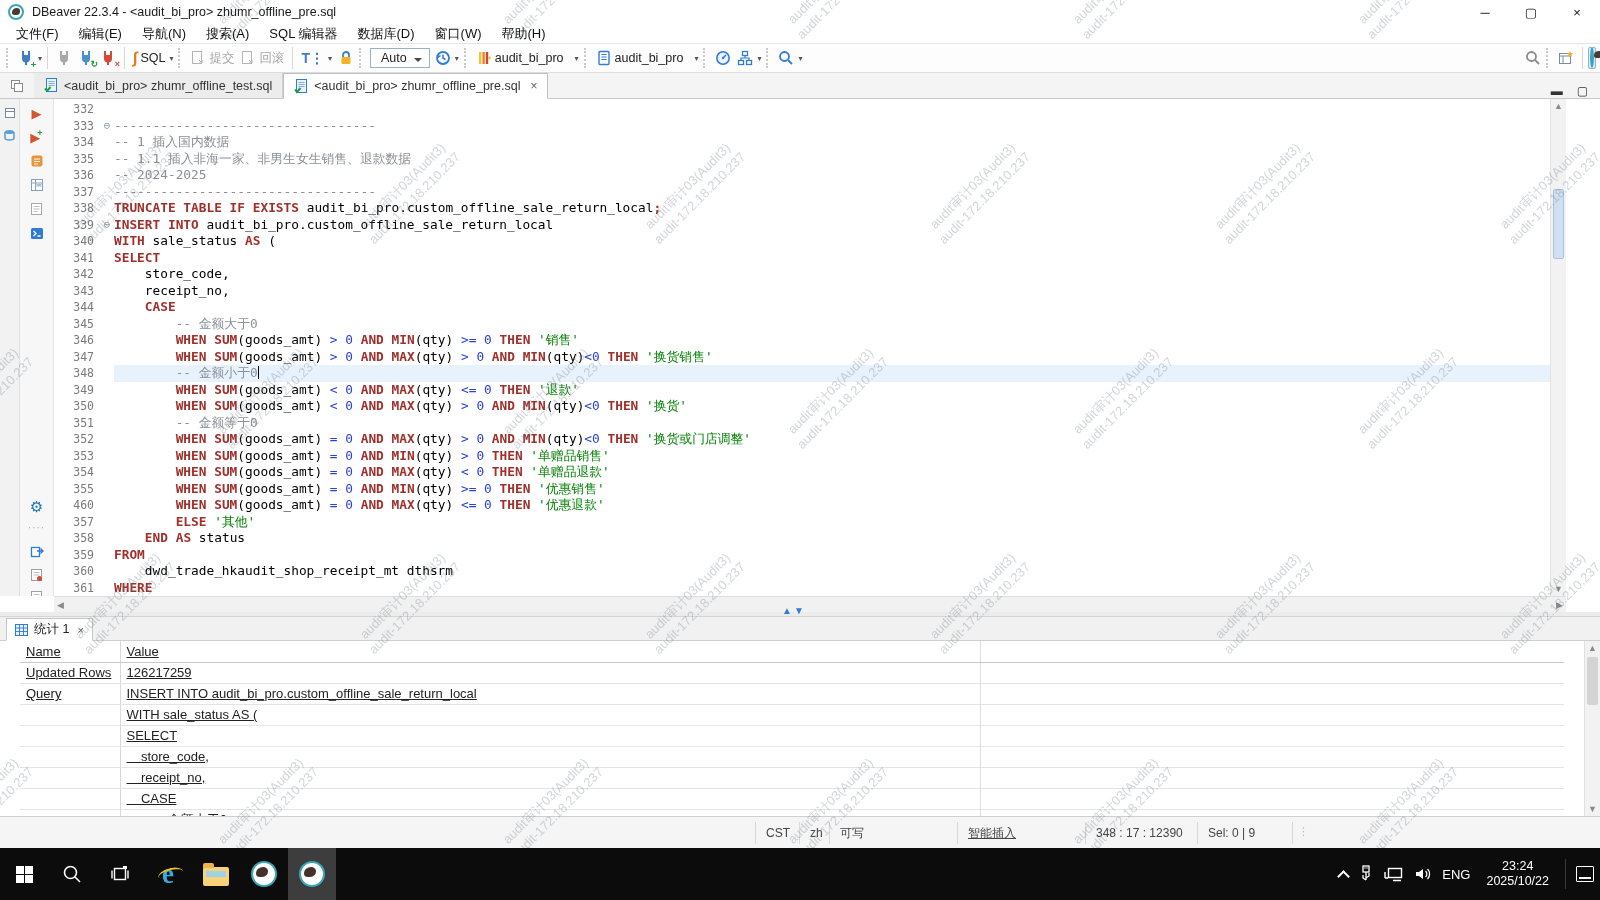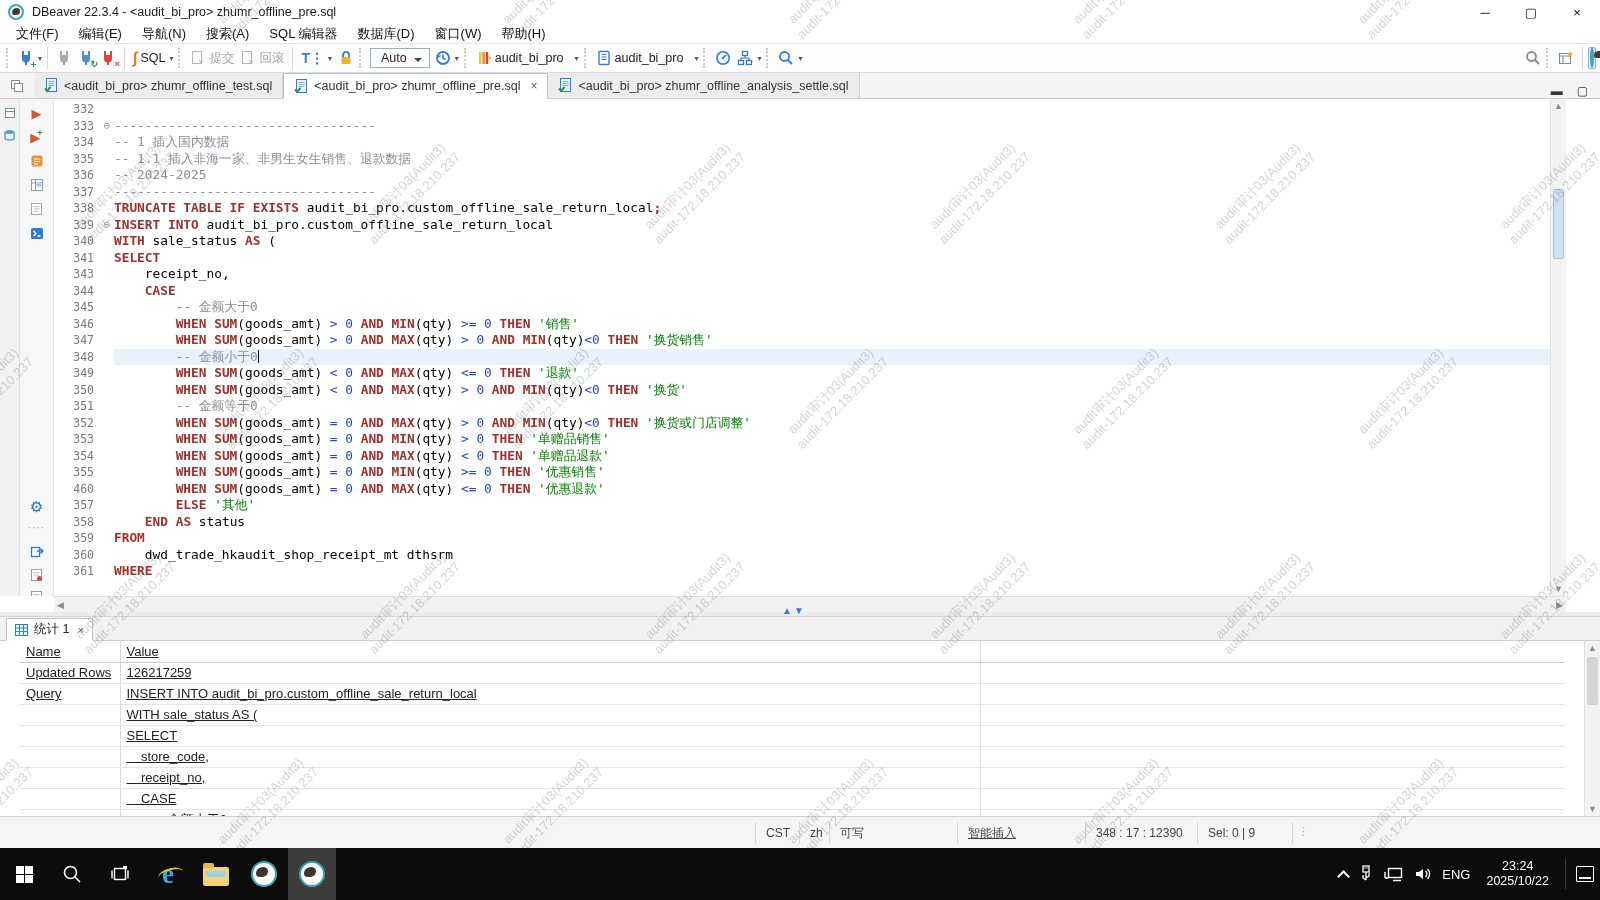--- a/index.html
+++ b/index.html
@@ -303,28 +303,20 @@
       </div>
       <div class="etab active">
         <svg class="sqlfile" width="14" height="15" viewBox="0 0 14 15">
     <rect x="2.5" y="0.5" width="10" height="13" fill="#eaf3fb" stroke="#2f7bd6"></rect>
     <path d="M4.5 3.5h6M4.5 5.5h6M4.5 7.5h6" stroke="#7fb0da" stroke-width="1"></path>
     <path d="M1 10.5l2 2.5 3.5-4" stroke="#1d9e3c" stroke-width="2" fill="none"></path>
   </svg>
         <span>&lt;audit_bi_pro&gt; zhumr_offline_pre.sql</span>
         <span class="close">×</span>
       </div>
-      <div class="etab">
-        <svg class="sqlfile" width="14" height="15" viewBox="0 0 14 15">
-    <rect x="2.5" y="0.5" width="10" height="13" fill="#eaf3fb" stroke="#2f7bd6"></rect>
-    <path d="M4.5 3.5h6M4.5 5.5h6M4.5 7.5h6" stroke="#7fb0da" stroke-width="1"></path>
-    <path d="M1 10.5l2 2.5 3.5-4" stroke="#1d9e3c" stroke-width="2" fill="none"></path>
-  </svg>
-        <span>&lt;audit_bi_pro&gt; zhumr_offline_analysis_settle.sql</span>
-      </div>
     </div>
   <div class="strip-right">
     <span>▬</span>
     <span>▢</span>
   </div>
 </div>
 
 <div class="editor">
   <div class="stripA">
     <span class="sideicon" style="top:6px">
@@ -434,20 +426,25 @@
       </div>
       <div class="line">
         <span class="ln">340</span>
         <span class="fold"></span>
         <span class="code"><span class="tk-k">WITH</span><span> </span><span>sale_status</span><span> </span><span class="tk-k">AS</span><span> </span><span>(</span></span>
       </div>
       <div class="line">
         <span class="ln">341</span>
         <span class="fold"></span>
         <span class="code"><span class="tk-k">SELECT</span></span>
+      </div>
+      <div class="line">
+        <span class="ln">342</span>
+        <span class="fold"></span>
+        <span class="code"><span>    </span><span>store_code</span><span>,</span></span>
       </div>
       <div class="line">
         <span class="ln">343</span>
         <span class="fold"></span>
         <span class="code"><span>    </span><span>receipt_no</span><span>,</span></span>
       </div>
       <div class="line">
         <span class="ln">344</span>
         <span class="fold"></span>
         <span class="code"><span>    </span><span class="tk-k">CASE</span></span>

